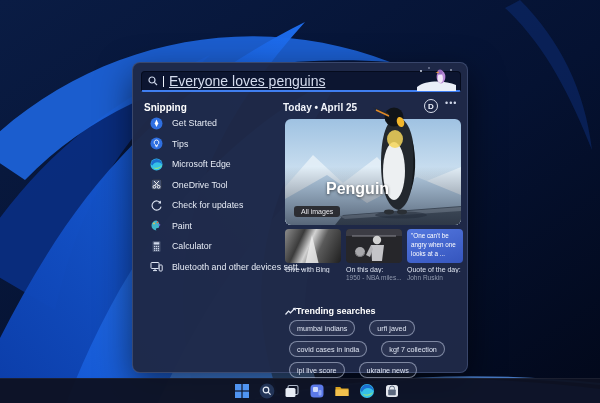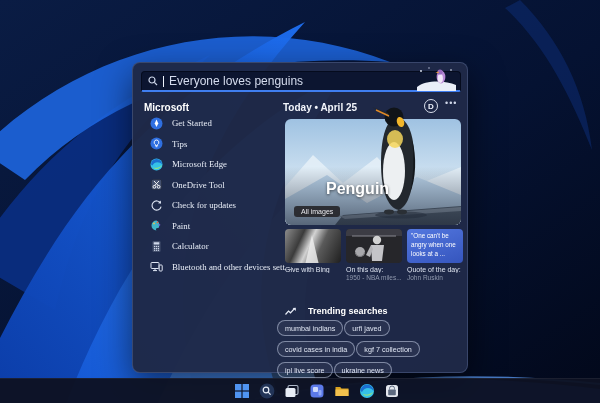--- a/index.html
+++ b/index.html
@@ -12,33 +12,33 @@
   .wallpaper{position:absolute;left:0;top:0;width:600px;height:403px;}
 
   
   .panel{position:absolute;left:132px;top:62px;width:336px;height:311px;
          background:rgba(31,41,72,.975);border:1px solid rgba(130,150,200,.28);
          border-radius:8px;box-shadow:0 12px 34px rgba(0,0,0,.55);}
 
   .searchbar{position:absolute;left:8px;top:8px;width:320px;height:21px;
              background:#0c1530;border:1px solid #050b1d;border-bottom:2px solid #3f7ef0;
              border-radius:4px 4px 2px 2px;display:flex;align-items:center;gap:5px;padding:0 6px;}
-  .searchbar .query{font-size:12px;color:#d5dcee;white-space:nowrap;}
+  .searchbar .query{font-size:14px;color:#d5dcee;white-space:nowrap;text-decoration:underline;}
   .caret{width:1px;height:11px;background:#eef3fc;}
   .doodle{position:absolute;right:3px;top:-7px;}
 
   .suggested-title{position:absolute;left:11px;top:39px;font-size:10px;font-weight:700;color:#fff;}
   .date-header{position:absolute;left:150px;top:39px;font-size:10px;font-weight:700;color:#f2f5fb;}
   .profile{position:absolute;left:291px;top:36px;width:14px;height:14px;border:1.4px solid #d9dfec;
            border-radius:50%;color:#eef2fa;font-size:8px;font-weight:700;display:flex;
            align-items:center;justify-content:center;}
   .more{position:absolute;left:312px;top:35px;color:#cfd6e8;font-size:9px;letter-spacing:1px;}
 
   .suggest-list{position:absolute;left:0;top:50px;width:150px;margin:0;padding:0;list-style:none;}
-  .suggest-list li{height:20.5px;display:flex;align-items:center;gap:9px;padding-left:17px;cursor:default;font-family:Liberation Serif, serif;}
+  .suggest-list li{height:20.5px;display:flex;align-items:center;gap:9px;padding-left:17px;cursor:default;}
   .suggest-list .s-ic{width:13px;height:13px;flex:0 0 13px;}
   .suggest-list .s-lb{font-size:8.8px;color:#e7ecf6;white-space:nowrap;}
 
   
   .hero{position:absolute;left:152px;top:56px;width:176px;height:106px;}
   .hero-img{position:absolute;inset:0;border-radius:6px;overflow:hidden;
             background:linear-gradient(180deg,#9fc2e2 0%,#cfe2f1 55%,#e9f2f9 100%);}
   .hero-shade{position:absolute;inset:0;background:linear-gradient(180deg,rgba(10,20,40,0) 45%,rgba(8,14,30,.55) 100%);}
   .hero-title{position:absolute;left:9px;bottom:27px;font-size:16px;font-weight:700;color:#fff;
               text-shadow:0 1px 3px rgba(0,0,0,.6);z-index:3;padding-left:32px;}
@@ -51,23 +51,23 @@
   .card-img{height:34px;border-radius:4px;overflow:hidden;position:relative;}
   .photo-bing{background:linear-gradient(115deg,#8d8d8d 0%,#3b3b3b 28%,#d2d2d2 44%,#5a5a5a 62%,#1f1f1f 100%);}
   .photo-bing:after{content:"";position:absolute;left:20px;top:6px;width:0;height:0;
                     border-left:7px solid transparent;border-right:7px solid transparent;
                     border-bottom:30px solid rgba(235,235,235,.85);}
   .quote-box{height:34px;border-radius:4px;background:linear-gradient(160deg,#5478e0 0%,#3555bd 100%);
              color:#fff;font-size:6.3px;line-height:1.4;padding:3px 4px;overflow:hidden;}
   .cap1{margin-top:3px;font-size:7px;color:#dde3ef;white-space:nowrap;overflow:hidden;}
   .cap2{margin-top:1px;font-size:6.5px;color:#9099ae;white-space:nowrap;overflow:hidden;}
 
-  .trending-hd{position:absolute;left:152px;top:243px;display:flex;align-items:flex-end;gap:12px;}
+  .trending-hd{position:absolute;left:152px;top:243px;display:flex;align-items:flex-end;gap:0;}
   .trending-hd span{font-size:9px;font-weight:600;color:#fff;}
-  .pills{position:absolute;left:144px;top:257px;width:180px;display:flex;flex-wrap:wrap;gap:5px 1px;}
+  .pills{position:absolute;left:156px;top:257px;width:180px;display:flex;flex-wrap:wrap;gap:5px 14px;}
   .pill{font-size:7.2px;color:#e0e6f3;border:1px solid rgba(198,208,232,.55);
         background:rgba(255,255,255,.05);border-radius:9px;padding:2.5px 7px;white-space:nowrap;cursor:default;}
 
   
   .taskbar{position:absolute;left:0;top:378px;width:600px;height:25px;
            background:rgba(14,18,34,.96);border-top:1px solid rgba(255,255,255,.06);}
   .tb-icons{position:absolute;left:234px;top:0;height:100%;display:flex;align-items:center;gap:9px;}
   .tb-ic{width:16px;height:16px;}
 </style>
 </head>
@@ -116,21 +116,21 @@
           <circle cx="14" cy="3" r="0.7" fill="#cfd9f0"></circle>
           <circle cx="36" cy="5" r="0.8" fill="#e8eefb"></circle>
         <path d="M 2 22 C 10 15 30 15 41 20 L 41 26 L 2 26 Z" fill="#e9eef8"></path>
         <ellipse cx="26" cy="12" rx="4.4" ry="6.5" fill="#b98bd6"></ellipse>
         <ellipse cx="25.3" cy="13.5" rx="2.6" ry="4.4" fill="#f1e6f9"></ellipse>
         <circle cx="25" cy="7" r="2.6" fill="#9a6cc0"></circle>
         <path d="M 23.5 6.5 L 20.5 7.5 L 23.8 8.3 Z" fill="#f0a23c"></path>
       </svg>
     </div>
 
-    <div class="suggested-title">Microsoft</div>
+    <div class="suggested-title">Snipping</div>
     <div class="date-header">Today  •  April 25</div>
     <div class="profile">D</div>
     <div class="more">•••</div>
 
     <ul class="suggest-list">
       <li>
         <svg class="s-ic" viewBox="0 0 13 13">
             <circle cx="6.5" cy="6.5" r="6" fill="#2f6fe0"></circle>
             <path d="M6.5 2.5 L8.3 6.5 L6.5 10 L4.7 6.5 Z" fill="#fff"></path>
           </svg>

